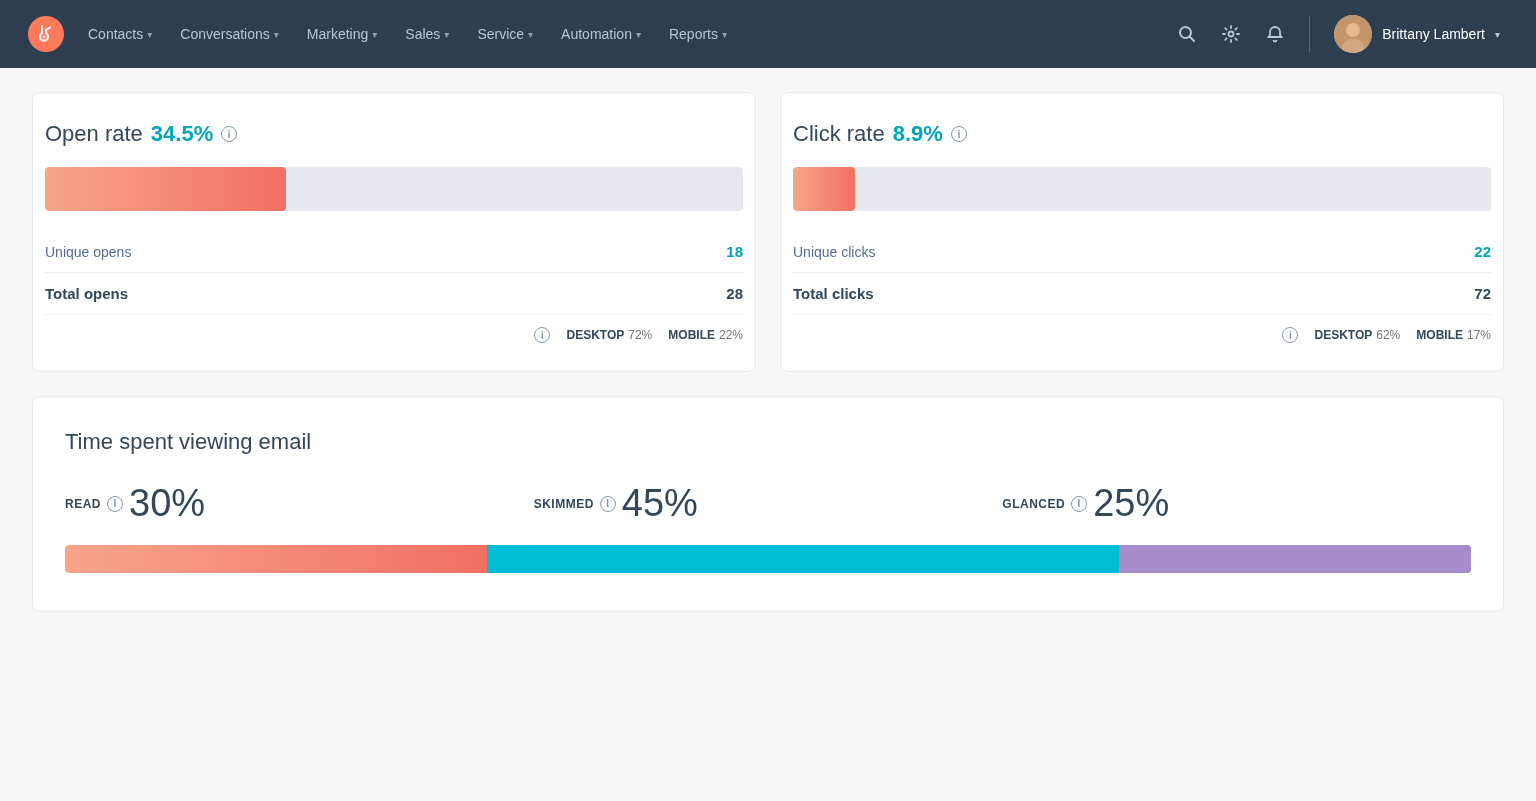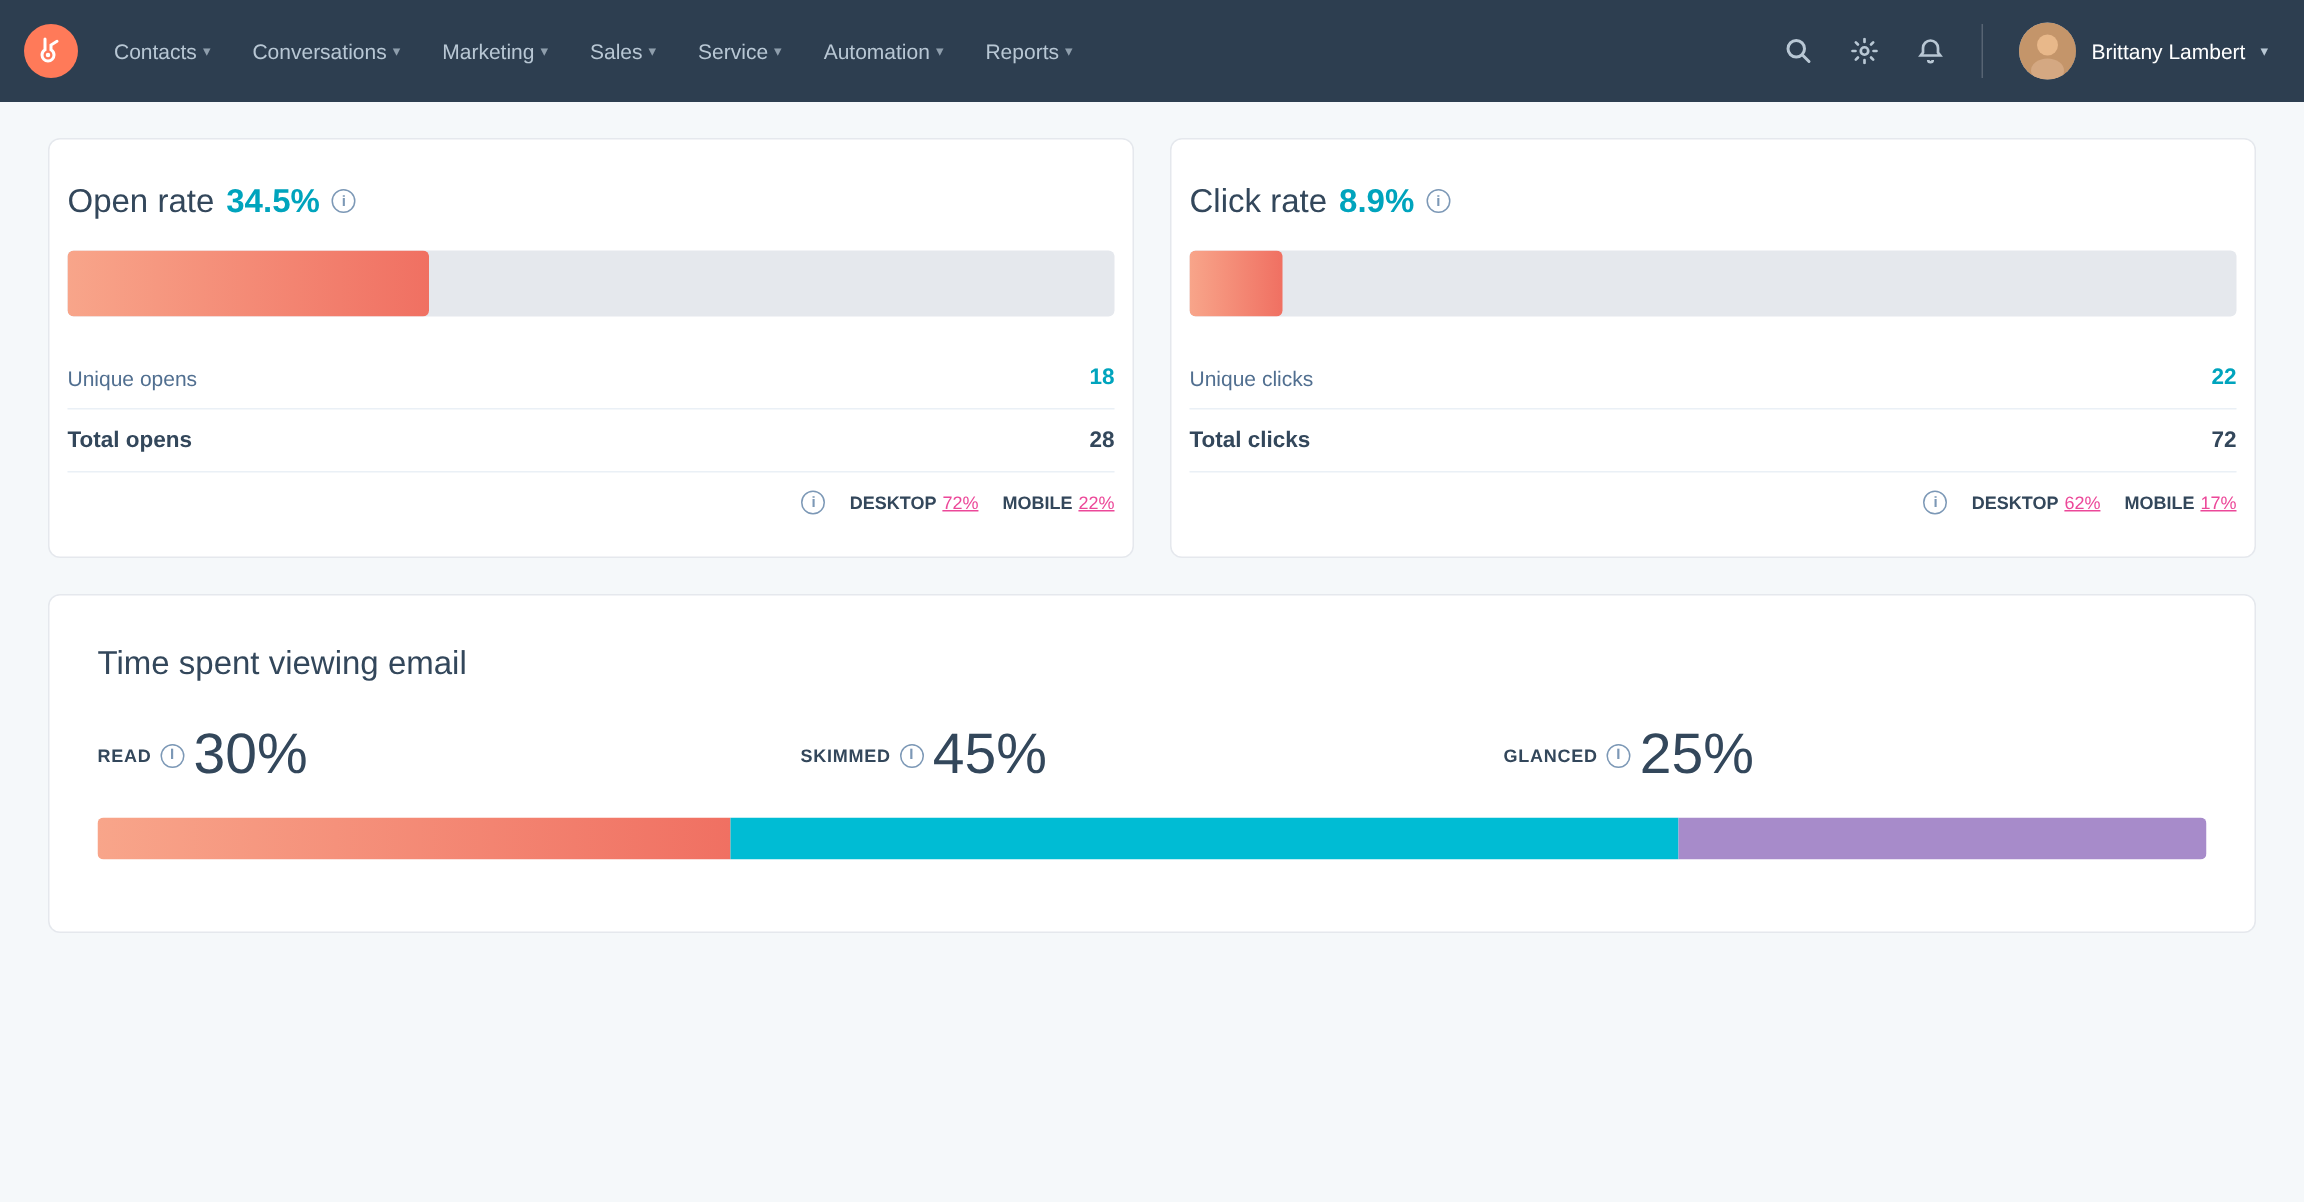--- a/index.html
+++ b/index.html
@@ -4,21 +4,21 @@
   <style>
     * { box-sizing: border-box; margin: 0; padding: 0; }
     body { font-family: -apple-system, BlinkMacSystemFont, 'Segoe UI', Helvetica, Arial, sans-serif; background: #f5f8fa; min-height: 801px; }
 
     
     .navbar {
       background: #2d3e50;
       height: 68px;
       display: flex;
       align-items: center;
-      padding: 0 16px;
+      padding: 0 28px;
       gap: 4px;
     }
     .nav-logo {
       width: 36px;
       height: 36px;
       margin-right: 8px;
       flex-shrink: 0;
     }
     .nav-item {
       color: #b8c7d4;
@@ -163,28 +163,28 @@
       padding-top: 4px;
     }
     .device-label {
       font-size: 12px;
       color: #516f90;
       display: flex;
       align-items: center;
       gap: 4px;
     }
     .device-name { font-weight: 700; color: #33475b; }
-    .device-pct { color: #ec4899; text-decoration: underline; }
+    .device-pct { color: #737373; }
 
     
     .bottom-card {
       background: #fff;
       border-radius: 8px;
       border: 1px solid #e5e8ed;
-      padding: 32px 32px 48px;
+      padding: 32px 32px 38px;
     }
     .bottom-card-title {
       font-size: 22px;
       font-weight: 400;
       color: #33475b;
       margin-bottom: 28px;
     }
     .time-stats-row {
       display: grid;
       grid-template-columns: 1fr 1fr 1fr;

